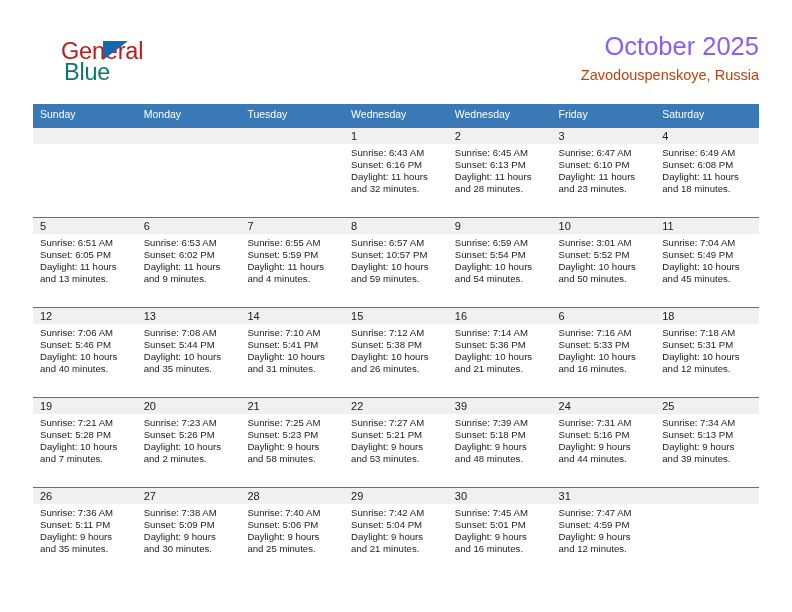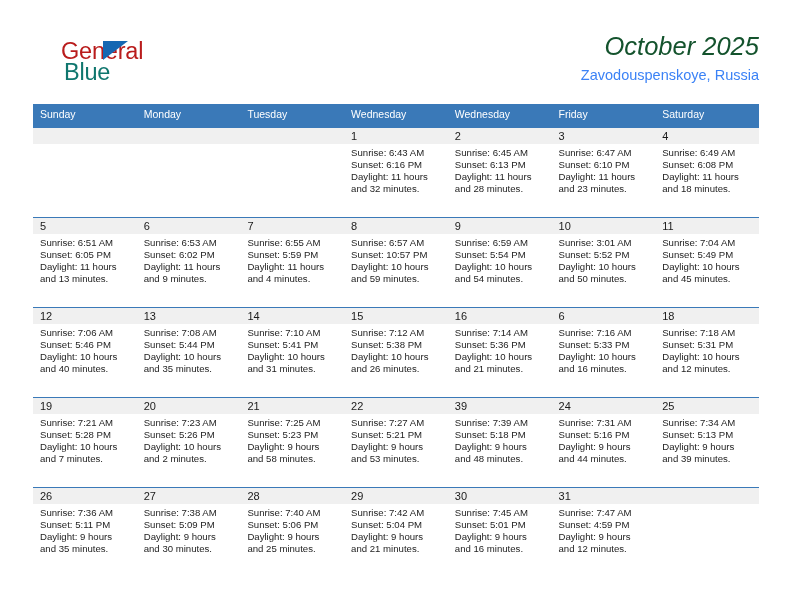--- a/index.html
+++ b/index.html
@@ -52,29 +52,28 @@
     color: #0f766e;
     font-family: "Liberation Sans", sans-serif;
   }
   .title-block {
     position: absolute;
     right: 0; top: 0;
     text-align: right;
   }
   .cal-title {
     font-size: 25.5px;
-    color: #14532d;
+    color: #8b5cf6;
     font-weight: normal;
     line-height: 32px;
     white-space: nowrap;
-    font-style: italic;
   }
   .cal-subtitle {
     font-size: 14.5px;
-    color: #3b82f6;
+    color: #c2410c;
     line-height: 22px;
     margin-top: 2px;
     white-space: nowrap;
   }
 
   
   .calendar {
     position: absolute;
     left: 33px; top: 104px;
     width: 726px;

